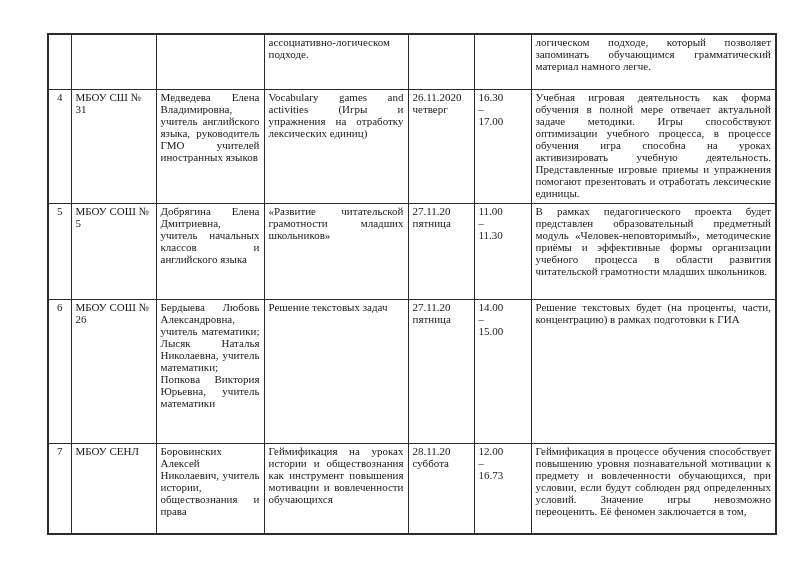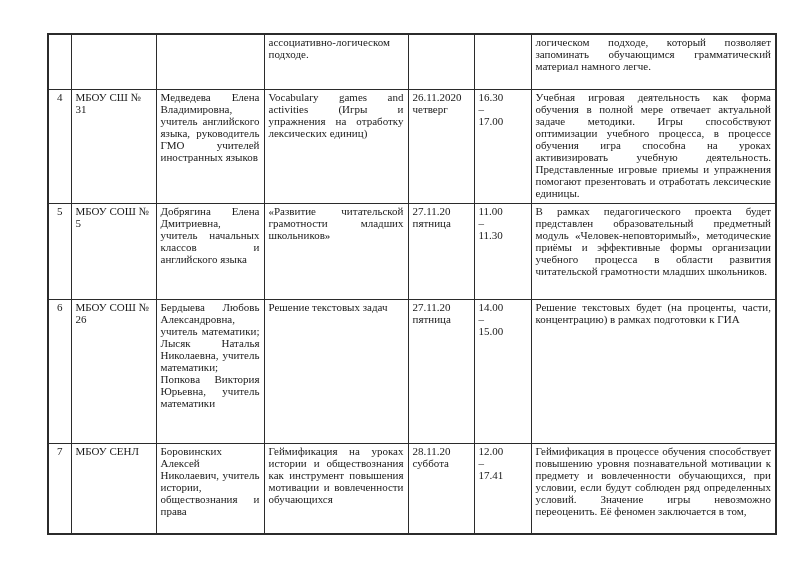--- a/index.html
+++ b/index.html
@@ -143,19 +143,19 @@
       <td class="j">Геймификация на уроках истории и обществознания как инструмент повышения мотивации и вовлеченности обучающихся</td>
       <td>
         <div class="date-line">28.11.20</div>
         <div class="date-line">суббота</div>
       </td>
       <td>
         <div class="time-l1">
           <span>12.00</span>
           <span>–</span>
         </div>
-        <div>17.41</div>
+        <div>16.73</div>
       </td>
       <td class="j">Геймификация в процессе обучения способствует повышению уровня познавательной мотивации к предмету и вовлеченности обучающихся, при условии, если будут соблюден ряд определенных условий. Значение игры невозможно переоценить. Её феномен заключается в том,</td>
     </tr>
   </tbody>
     </table>
 </div>
 
 </body></html>

